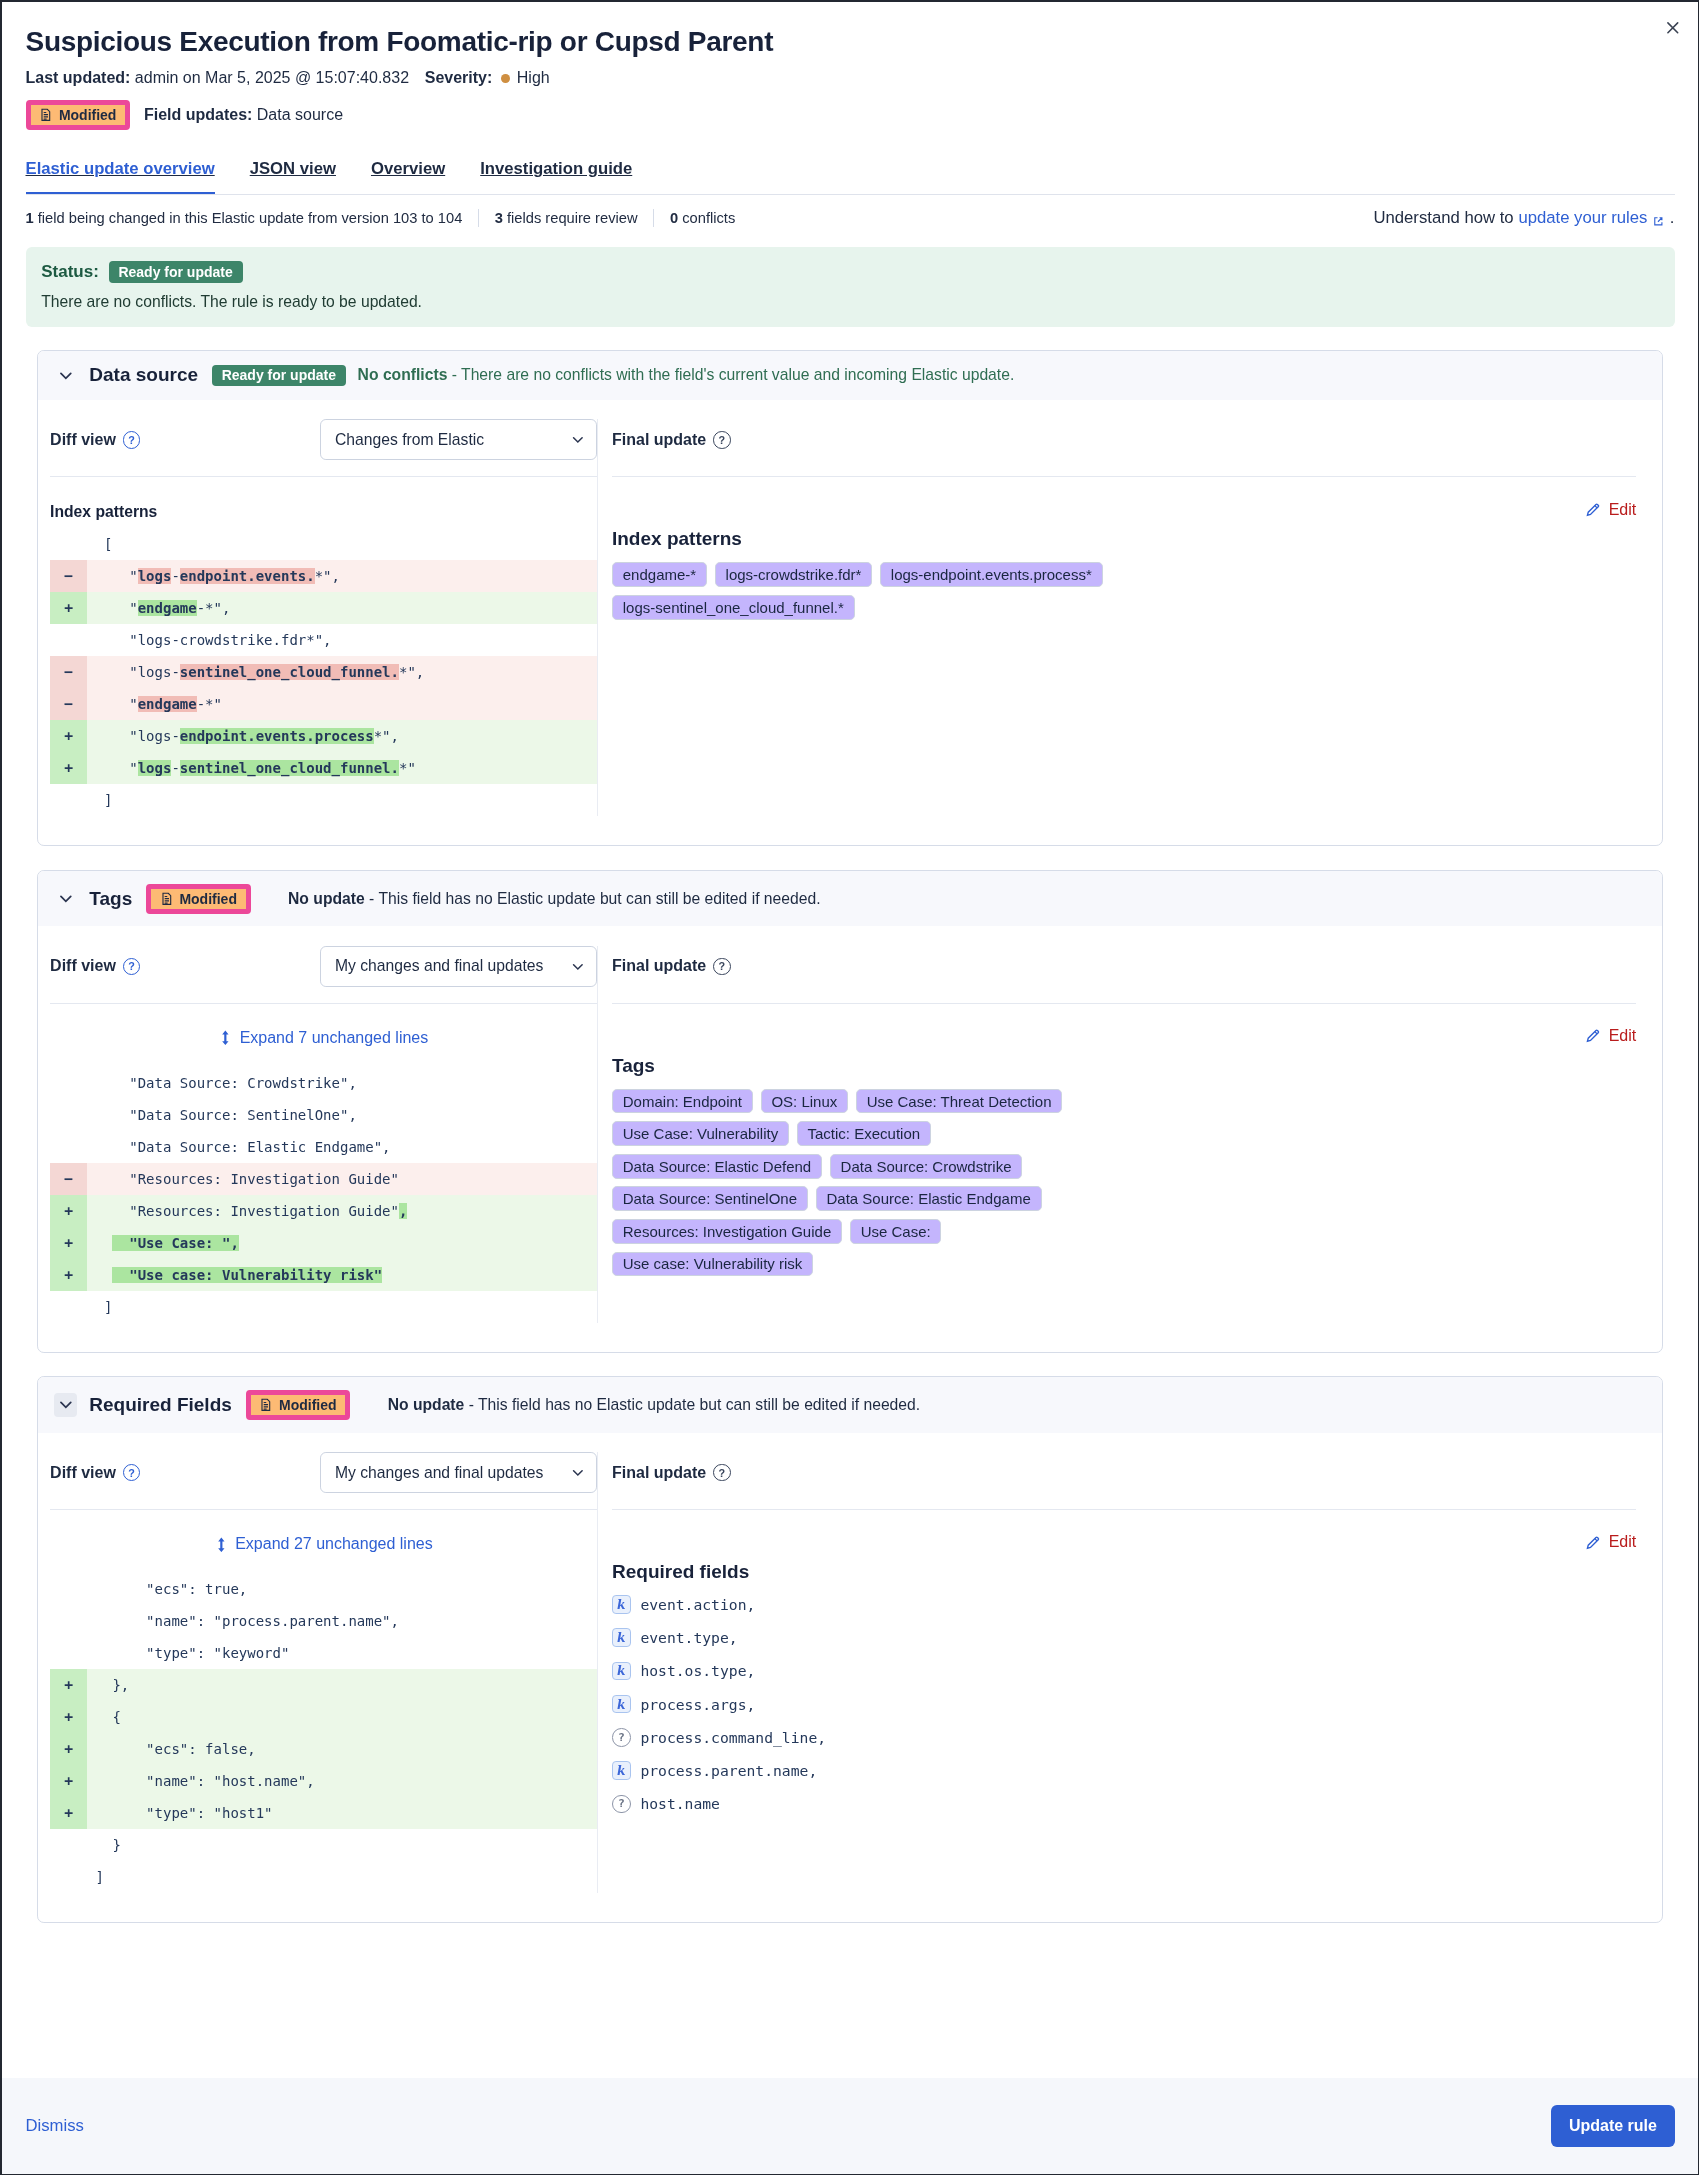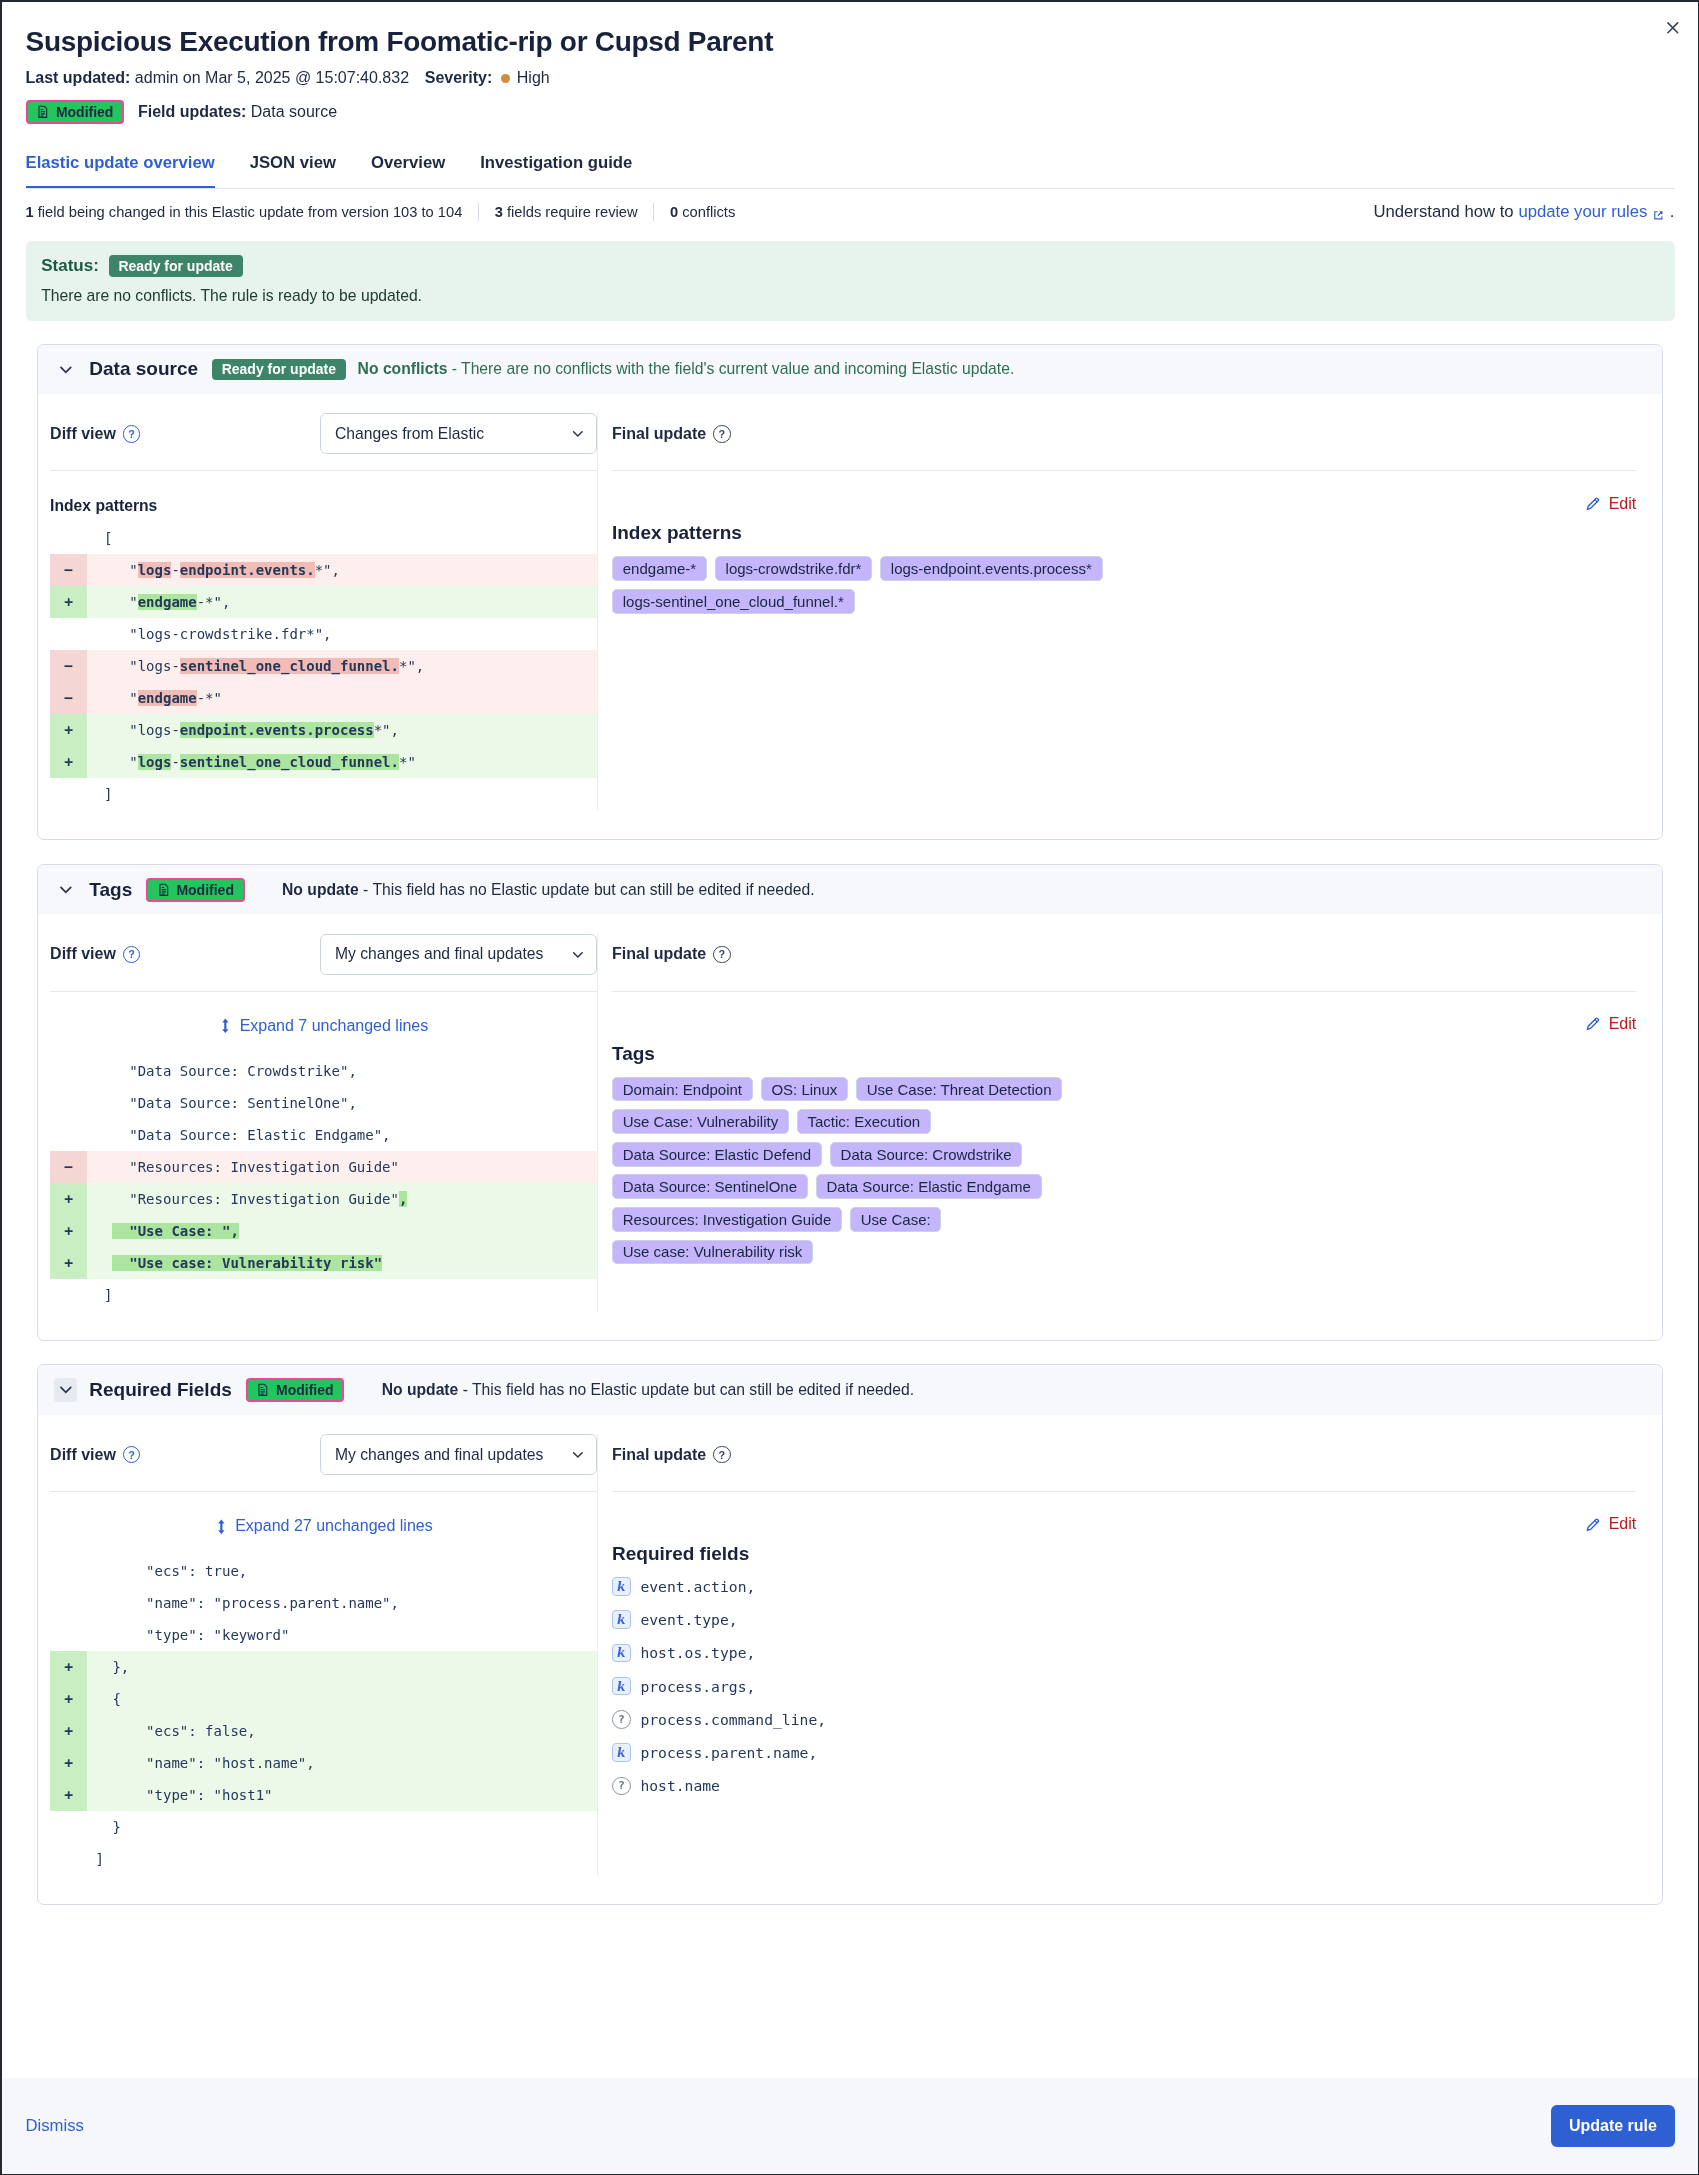--- a/index.html
+++ b/index.html
@@ -12,23 +12,23 @@
     color:#1e2a41;
   }
   .content { padding:0 23.5px; }
   .close-btn { position:absolute; top:11.8px; right:11.8px; width:27.4px; height:27.4px; background:none; border:none; cursor:pointer; padding:3.9px; }
   h1.title { font-size:28px; font-weight:700; color:#18223a; margin:23.5px 0 11.8px; letter-spacing:-0.3px; }
   .meta-row { font-size:16px; display:flex; align-items:center; margin-bottom:12.7px; }
   .meta-row b { font-weight:700; }
   .sev-label { margin-left:15.7px; }
   .sev-dot { width:8.8px; height:8.8px; border-radius:50%; background:#cf8f41; display:inline-block; margin:0 6.9px 0 8.8px; }
   .badge-row { display:flex; align-items:center; font-size:16px; margin-bottom:17.6px; }
-  .mod-badge { display:inline-flex; align-items:center; gap:5.9px; border:2px solid #ec4899; border-radius:3.9px; padding:2px 8.8px; font-size:14px; font-weight:600; background:#22c55e; color:#1e2a41; }
+  .mod-badge { display:inline-flex; align-items:center; gap:5.9px; border:5px solid #ec4899; border-radius:3.9px; padding:2px 8.8px; font-size:14px; font-weight:600; background:#fdba74; color:#1e2a41; }
   .badge-row b { margin-left:13.7px; }
-  .tabs { display:flex; gap:35px; border-bottom:1px solid #dfe3ec; }
+  .tabs { display:flex; gap:35px; border-bottom:1px solid #dfe3ec;text-decoration:underline; }
   .tab { font-size:16.7px; font-weight:700; padding:11.8px 0 12.7px; color:#1e2a41; border-bottom:2.9px solid transparent; cursor:pointer; }
   .tab.active { color:#2e5fd3; border-bottom-color:#2e5fd3; }
   .counts-row { display:flex; align-items:center; padding:12.7px 0 11.8px; font-size:14.7px; color:#212c42; }
   .counts-row b { font-weight:700; }
   .vsep { width:1px; height:17.6px; background:#d6dce8; margin:0 15.7px; }
   .help-right { margin-left:auto; font-size:16.7px; display:flex; align-items:flex-end; gap:4.9px; }
   .link { color:#2e5fd3; cursor:pointer; text-decoration:none; }
   .callout { background:#e7f4ed; border-radius:5.9px; padding:13.7px 15.7px 15.7px; margin:7.8px 0 0; }
   .callout-title { font-size:17px; font-weight:700; color:#1d5a42; display:flex; align-items:center; gap:9.8px; }
   .callout-text { font-size:15.7px; margin-top:10px; color:#203c33; }

